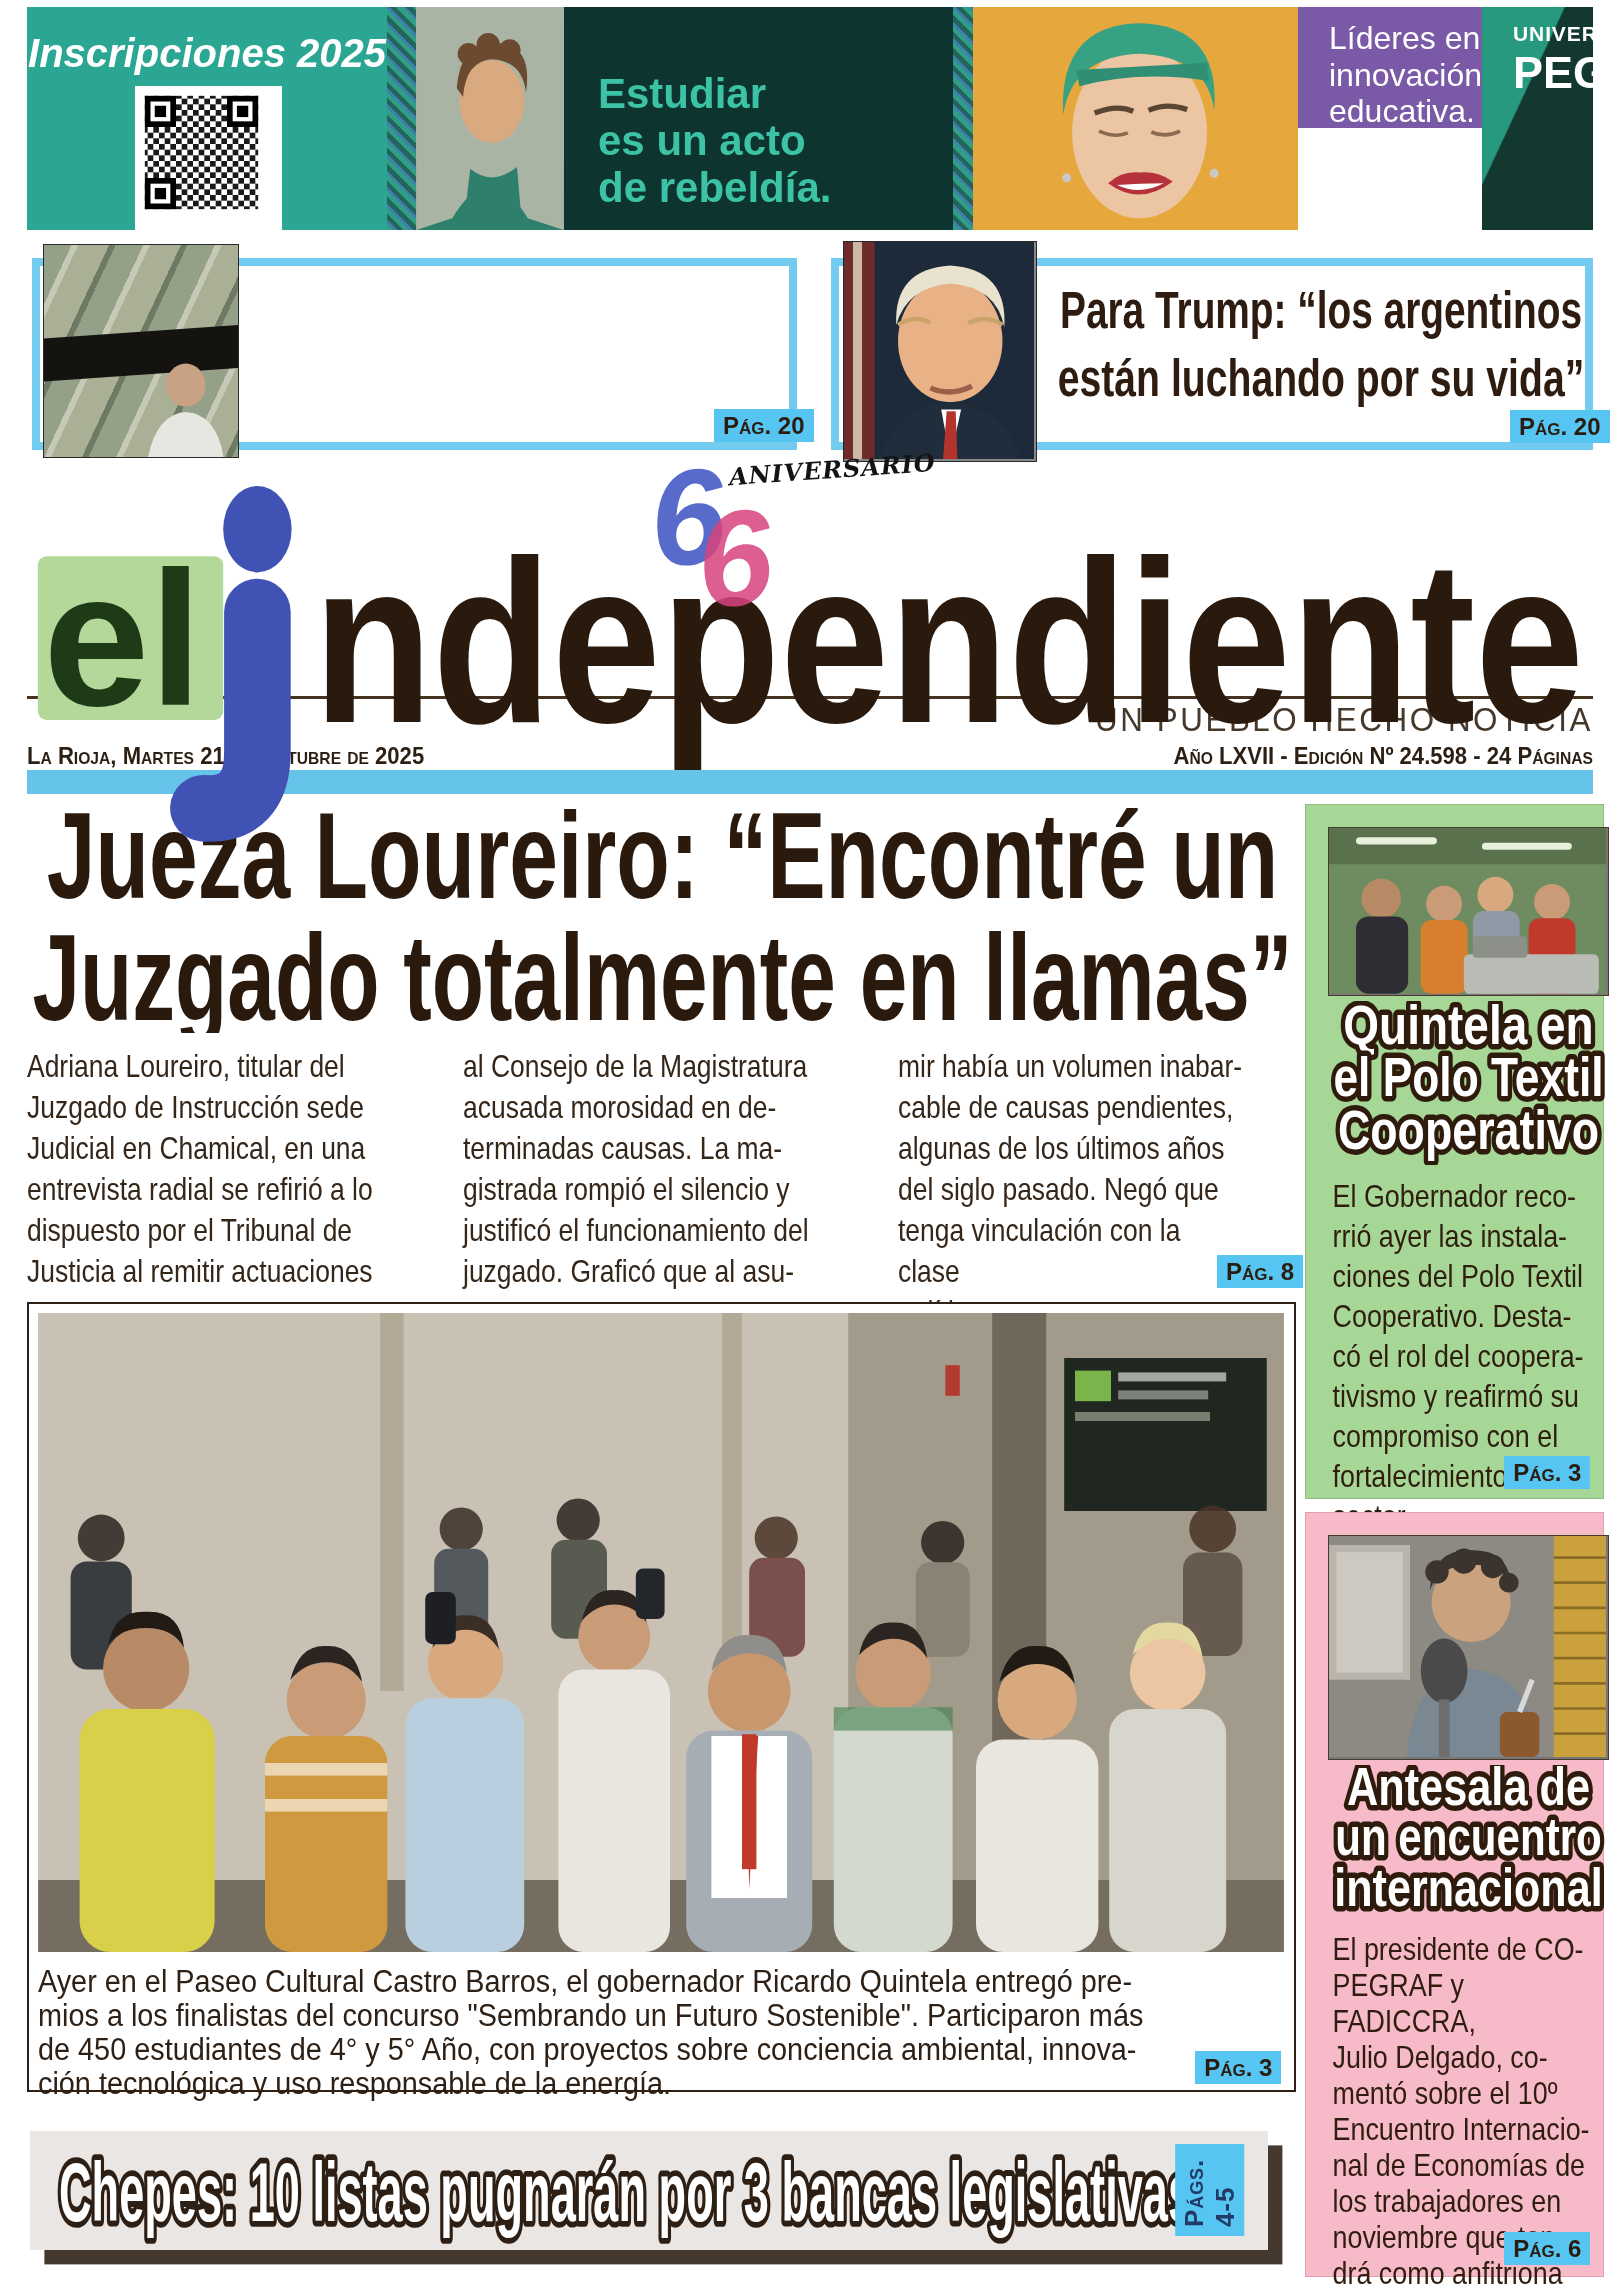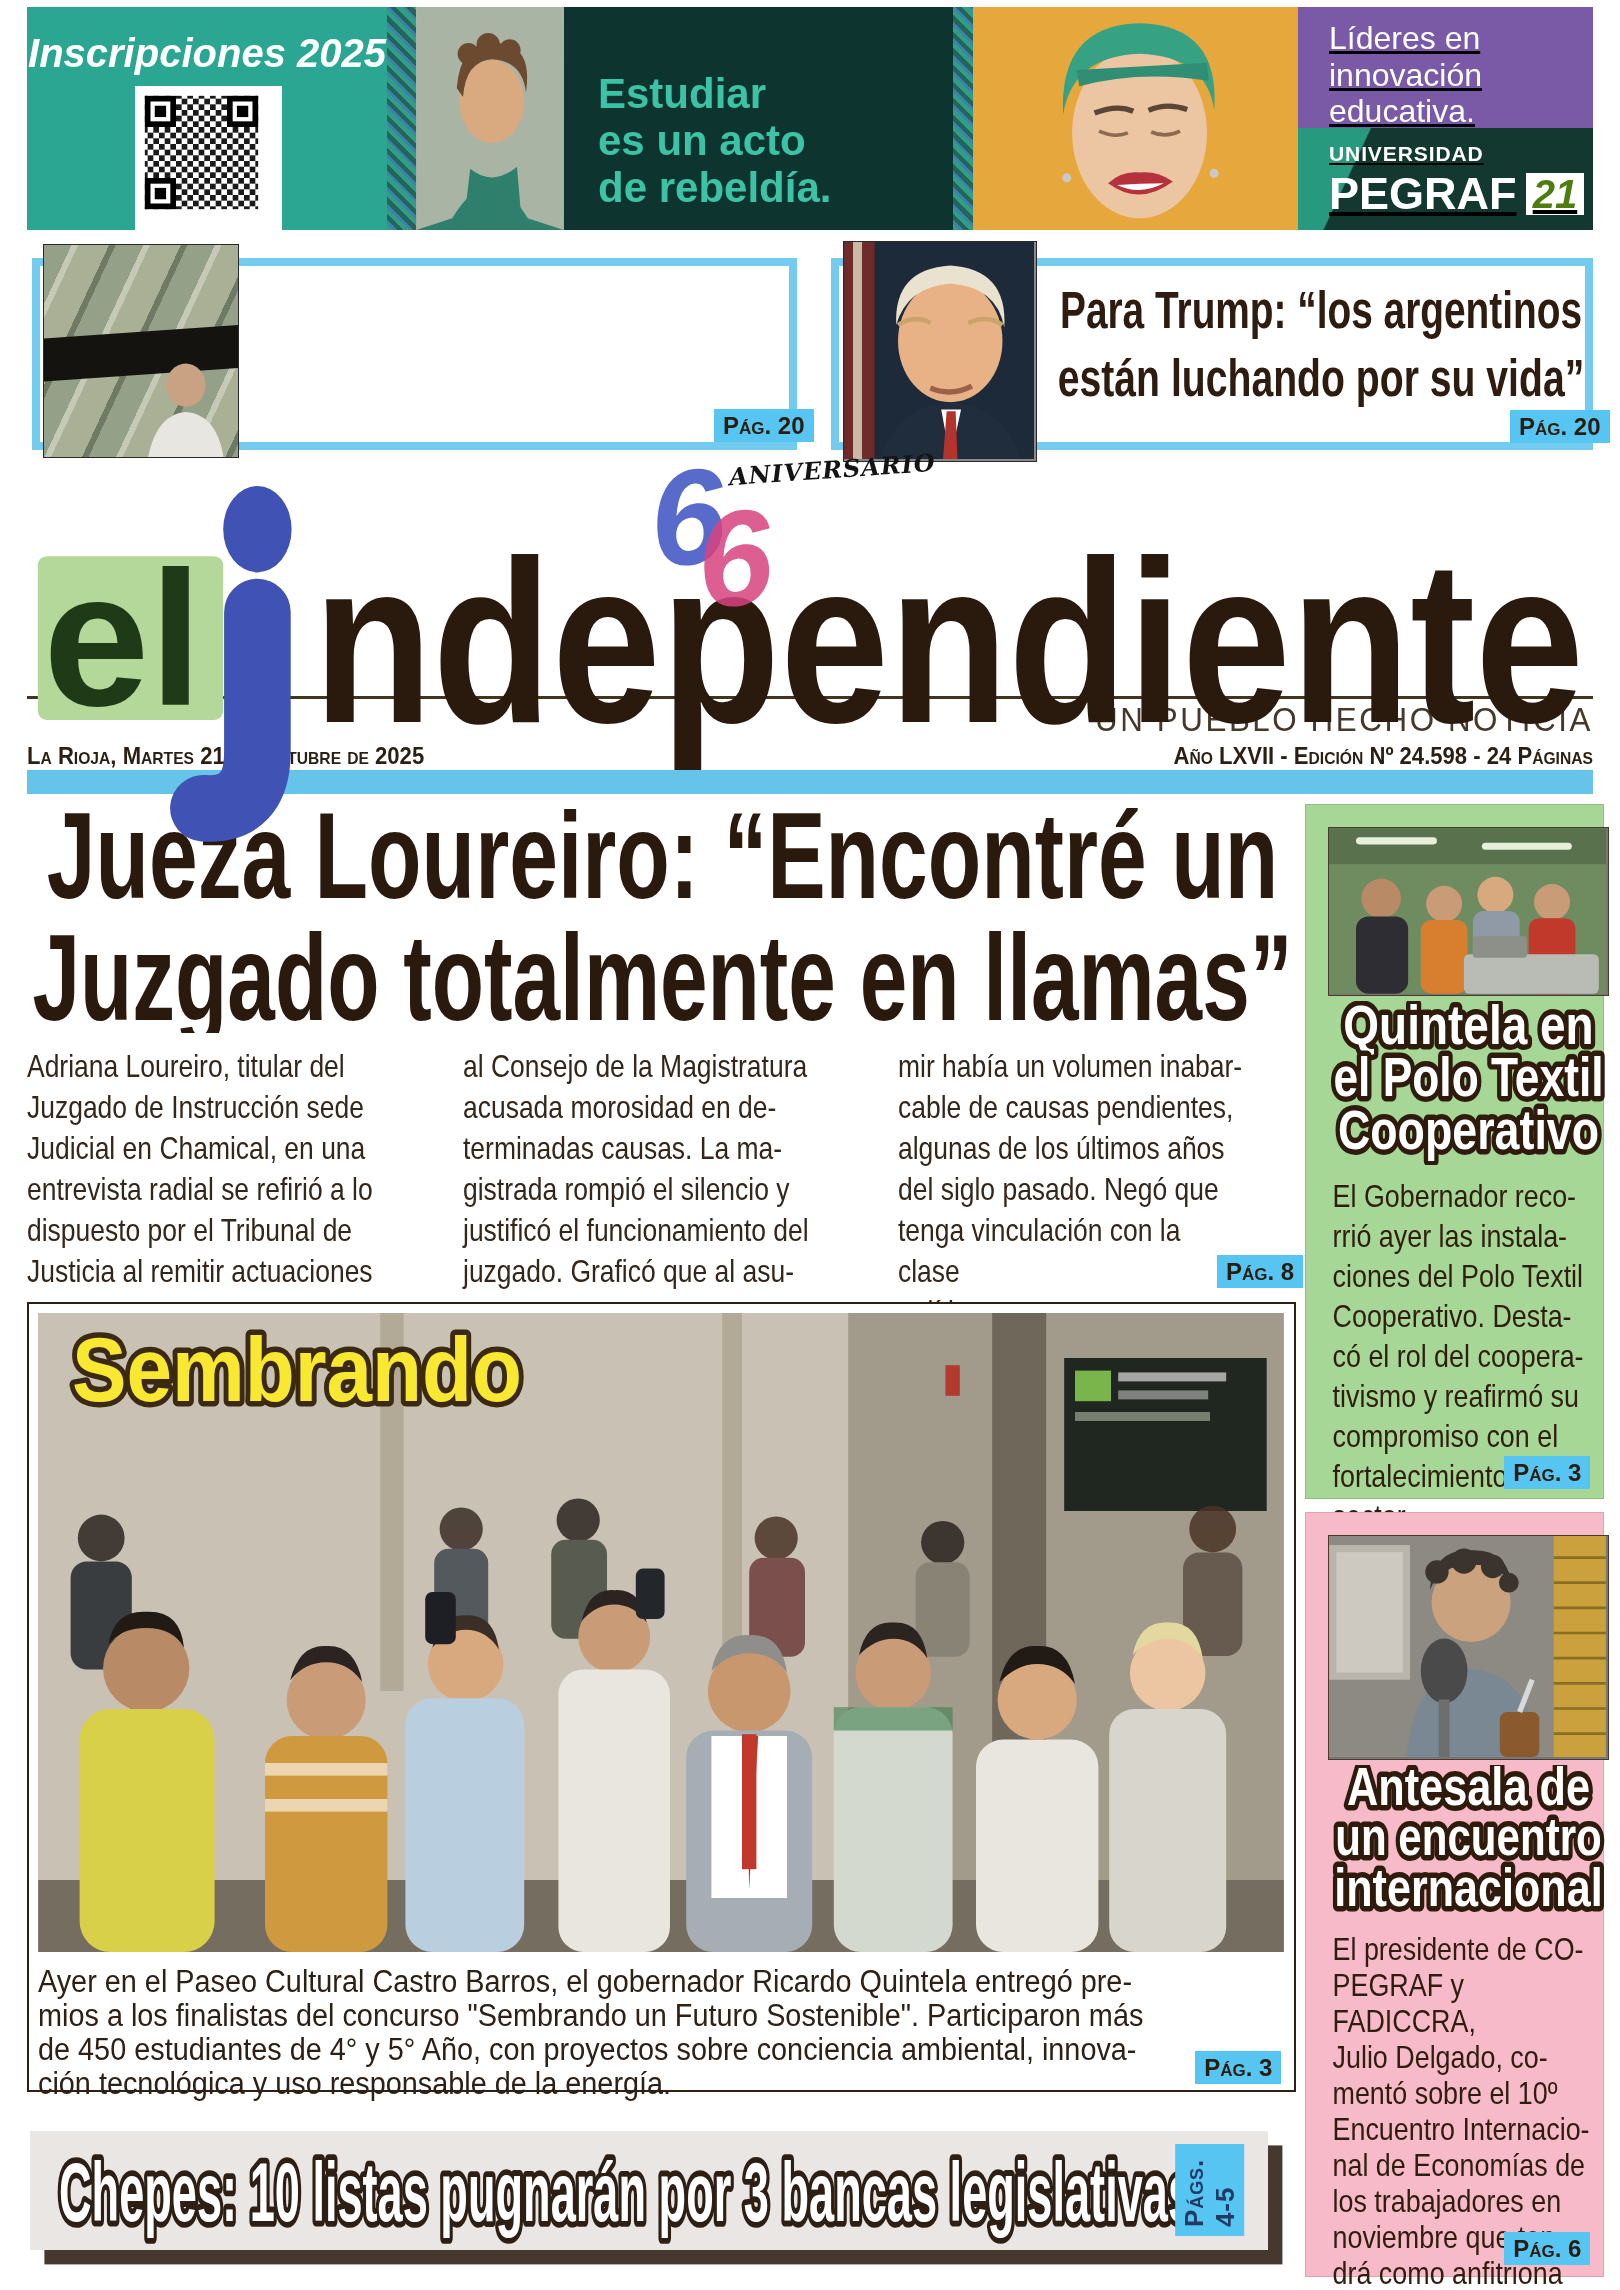--- a/index.html
+++ b/index.html
@@ -12,21 +12,21 @@
   .ad{left:27px;top:7.2px;width:1566px;height:223px;display:flex;overflow:hidden;}
   .ad-teal{width:360px;background:#2ba693;position:relative;flex:none;}
   .ad-title{color:#fff;font-size:40px;font-weight:bold;text-align:center;margin-top:23.4px;font-style:italic;}
   .qr{position:absolute;left:108px;top:79px;width:133px;height:133px;background:#fff;padding:7.2px;}
   .mottle{width:29px;flex:none;background:repeating-linear-gradient(45deg,#2f9e85 0 4.5px,#3f7fae 4.5px 7.2px,#23655a 7.2px 11.7px);}
   .mottle2{width:20px;flex:none;background:repeating-linear-gradient(45deg,#2f9e85 0 4.5px,#3f7fae 4.5px 7.2px,#23655a 7.2px 11.7px);}
   .ad-man{width:148px;flex:none;background:linear-gradient(180deg,#b4bfae,#8fa08d);position:relative;overflow:hidden;}
   .ad-slogan{width:389px;flex:none;background:#0e3430;display:flex;align-items:center;}
   .ad-slogan-text{color:#3cc3a6;font-size:42px;font-weight:bold;line-height:1.12;padding-left:34px;white-space:pre-line;margin-top:43px;}
   .ad-woman{width:325px;flex:none;background:#e6a83c;position:relative;overflow:hidden;}
-  .ad-right{width:296px;flex:none;display:flex;flex-direction:column;text-decoration:underline;}
+  .ad-right{width:296px;flex:none;display:flex;flex-direction:row;}
   .ad-purple{height:108px;background:#7a5aa6;color:#fff;font-size:32px;line-height:1.15;
              padding:12.6px 0 0 31px;white-space:pre-line;}
   .ad-brand{flex:1;background:linear-gradient(115deg,#27997f 0 21%,#133830 21.5%),#133830;
             color:#fff;padding:14.4px 0 0 31px;}
   .brand-top{font-size:21px;font-weight:bold;letter-spacing:0.9px;}
   .brand-row{margin-top:1.8px;display:flex;align-items:center;gap:9px;}
   .brand-siglo{font-size:45px;font-weight:bold;}
   .brand-21{background:#fff;color:#4d7c0f;font-size:40px;font-weight:bold;font-style:italic;
             padding:0.9px 7.2px;line-height:1;}
 
@@ -320,25 +320,20 @@
           <rect x="884" y="438" width="132" height="272" rx="30" fill="#d3d9cf"></rect>
           <rect x="884" y="438" width="132" height="26" fill="#3f7f4f" opacity=".6"></rect>
           <circle cx="1110" cy="430" r="44" fill="#d8a87f"></circle>
             <path d="M1068 410 Q1078 368 1110 370 Q1144 368 1152 412 Q1136 390 1110 390 Q1088 390 1068 410Z" fill="#221a14"></path>
           <rect x="1042" y="474" width="136" height="236" rx="30" fill="#e8e6df"></rect>
           <circle cx="1255" cy="400" r="42" fill="#ecc5a2"></circle>
             <path d="M1216 380 Q1224 342 1255 344 Q1288 342 1294 384 Q1280 362 1255 362 Q1234 362 1216 380Z" fill="#e3d8a0"></path>
           <rect x="1190" y="440" width="130" height="270" rx="28" fill="#d8d5cc"></rect>
         </g>
       </svg>
-      <div class="abs" style="left:25px;top:5.4px;width:486px;height:108px;">
-        <svg width="486" height="108" viewBox="0 0 540 120">
-          <text x="10" y="92" font-size="100" fill="#f9e832" stroke="#3b2912" stroke-width="12" stroke-linejoin="round" paint-order="stroke" textLength="500" lengthAdjust="spacingAndGlyphs">Sembrando</text>
-        </svg>
-      </div>
     </div>
     <div class="caption">Ayer en el Paseo Cultural Castro Barros, el gobernador Ricardo Quintela entregó pre-
 mios a los finalistas del concurso "Sembrando un Futuro Sostenible". Participaron más
 de 450 estudiantes de 4° y 5° Año, con proyectos sobre conciencia ambiental, innova-
 ción tecnológica y uso responsable de la energía.</div>
     <div class="cap-badge pbadge" style="position:absolute;right:12.6px;top:747px;">Pág. 3</div>
   </div>
 
   <div class="abs strip">
     <svg width="1179" height="119" viewBox="0 0 1310 132" style="position:absolute;left:10.8px;top:0;">

